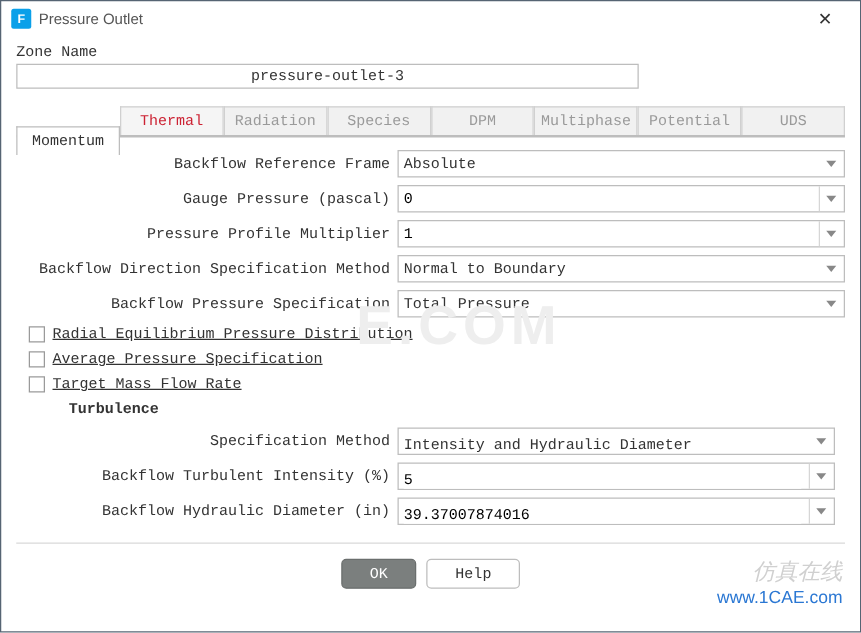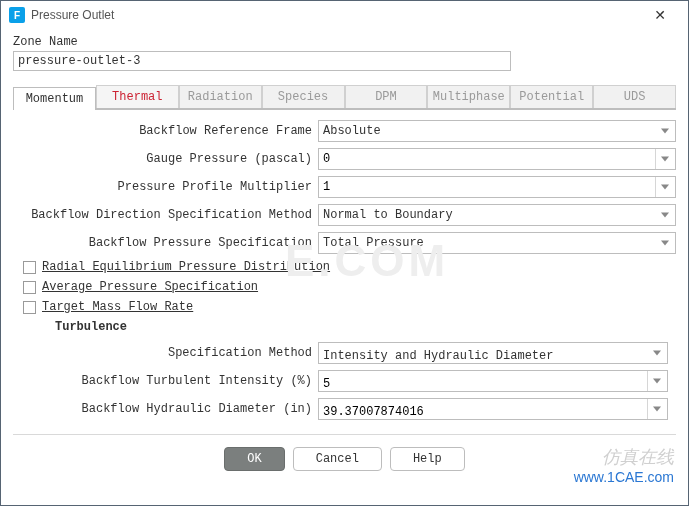--- a/index.html
+++ b/index.html
@@ -48,20 +48,21 @@
   .zone-label { margin: 2px 0 2px 0; }
   .zone-input {
     width: 498px;
     height: 20px;
     border: 1px solid #bdbdbd;
     padding: 1px 4px;
     font-family: "Courier New", Courier, monospace;
     font-size: 12px;
     color: #333;
     background: #fff;
+    text-align: center;
   }
   .tabbar {
     display: flex;
     margin-top: 14px;
     border-bottom: 2px solid #bdbdbd;
     font-size: 12px;
   }
   .tab {
     padding: 4px 0;
     text-align: center;
@@ -72,21 +73,21 @@
     cursor: pointer;
     flex: 1;
   }
   .tab.active {
     color: #333;
     background: #fff;
     border-top: 1px solid #bdbdbd;
     border-left: 1px solid #bdbdbd;
     border-right: 1px solid #bdbdbd;
     position: relative;
-    top: 2px;
+    top: 16px;
   }
   .tab.thermal { color: #c23; background:#f5f5f5;}
   .form-area { padding: 10px 0 0 0; }
   .row {
     display: flex;
     align-items: center;
     margin-bottom: 6px;
   }
   .lab {
     width: 305px;
@@ -300,21 +301,20 @@
           <div class="caret-box">
               <span class="caret"></span>
             </div>
         </div>
       </div>
     </div>
   </div>
 
   <div class="btnbar">
     <div class="btn primary">OK</div>
-    <div class="btn">Cancel</div>
     <div class="btn">Help</div>
   </div>
 </div>
 
 <div class="wm-center">E.COM</div>
 <div class="watermark">
   <div class="l1">仿真在线</div>
   <div class="l2">www.1CAE.com</div>
 </div>
 

